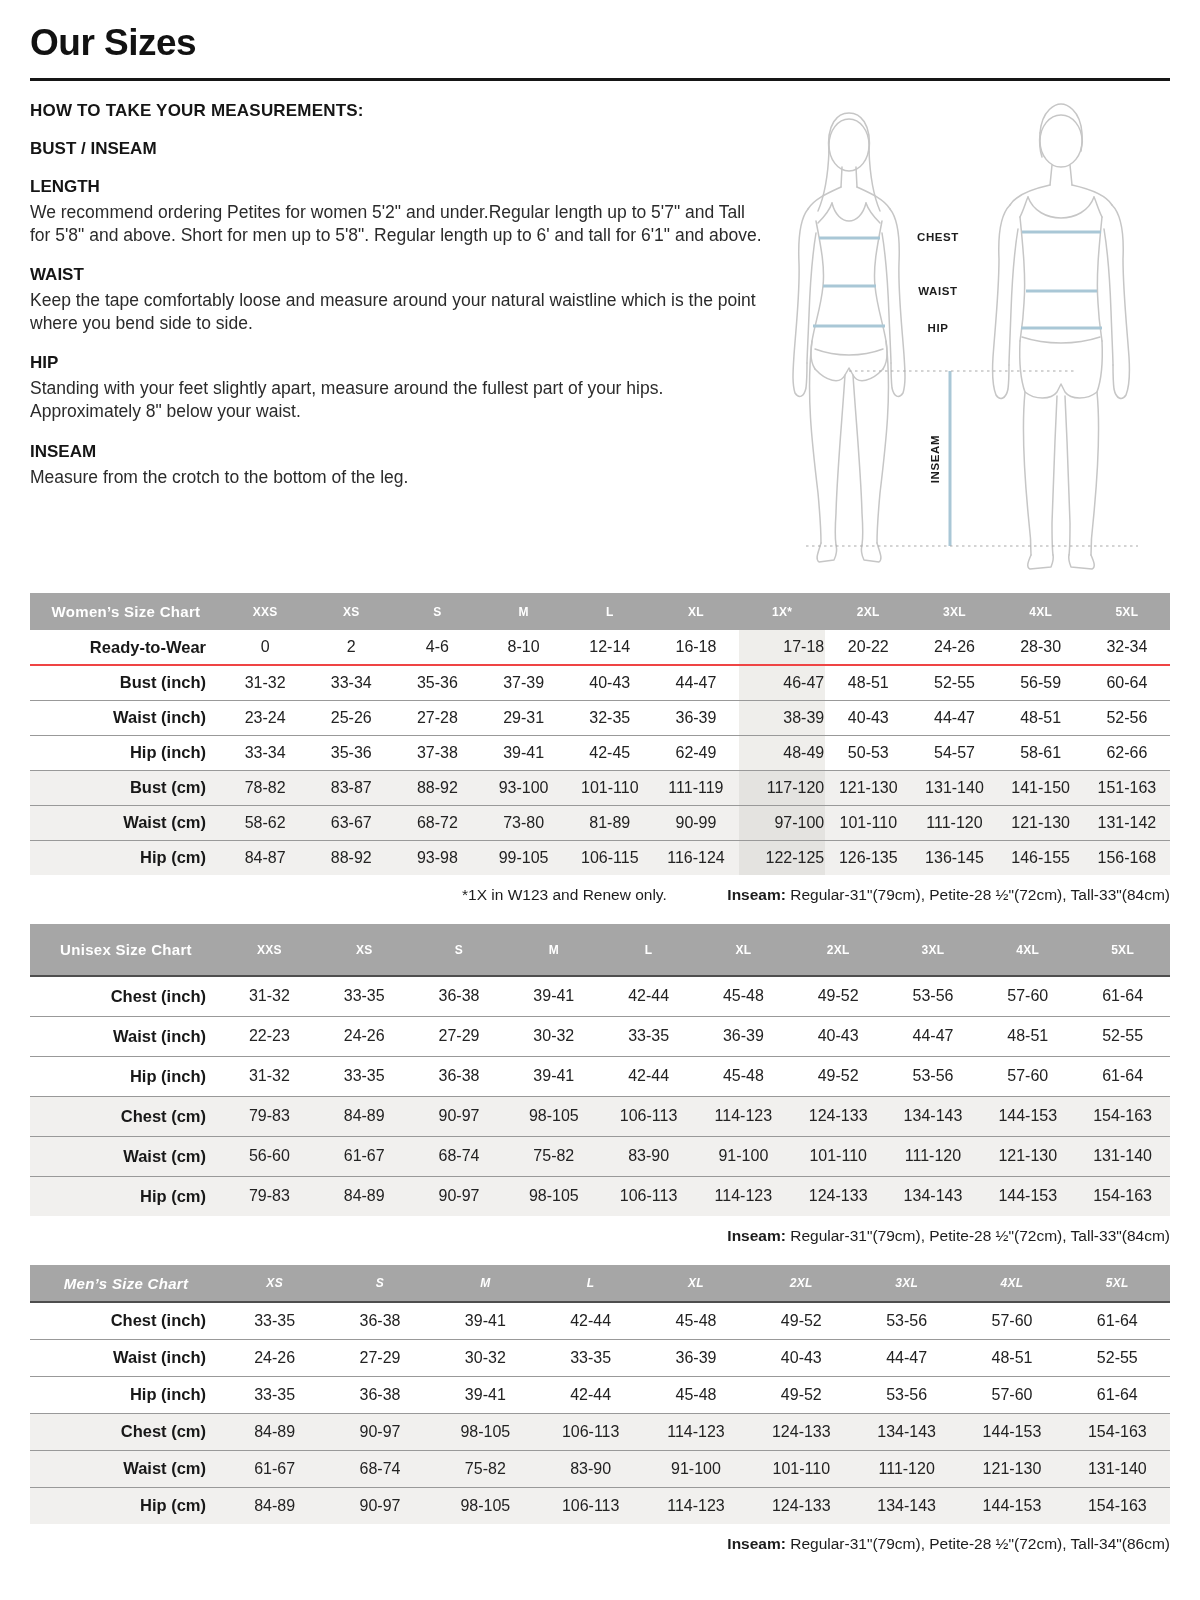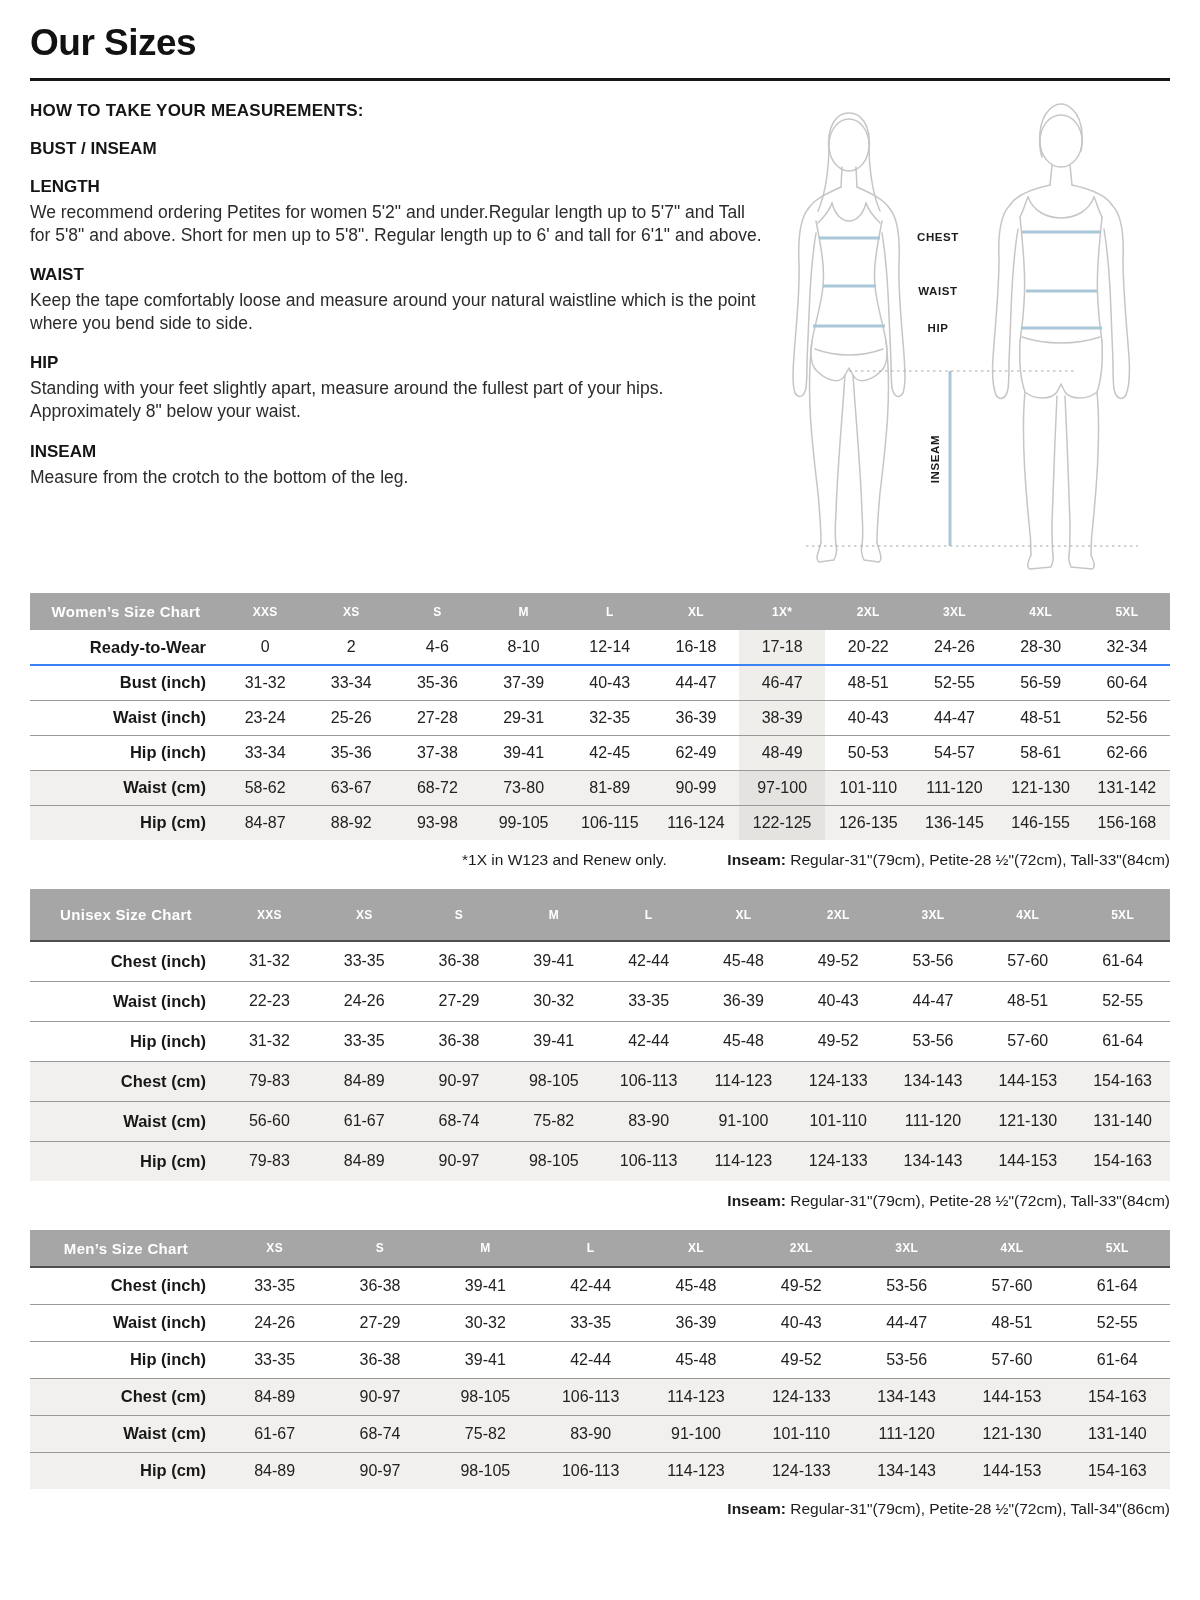--- a/index.html
+++ b/index.html
@@ -24,30 +24,30 @@
   .table-block{margin-top:20px;}
   table{border-collapse:collapse;table-layout:fixed;width:1140px;}
   col.labelcol{width:192px;}
   thead th{background:#a6a6a6;color:#ffffff;font-size:12px;font-weight:bold;letter-spacing:0.3px;}
   thead th.corner{font-size:15px;}
   tbody th{text-align:right;padding-right:16px;font-size:16.5px;font-weight:bold;color:#181818;}
   tbody td{text-align:center;font-size:16px;color:#222222;}
   tbody tr > *{border-bottom:1.5px solid #999999;}
   tbody tr:last-child > *{border-bottom:none;}
   tr.shaded > *{background:#f1f0ee;}
-  td.hl{background:#efeeeb;}
+  td.hl{background:#efeeeb;text-align:right;}
   tr.shaded td.hl{background:#e4e3e0;}
-  tr.subhead > *{border-bottom:2px solid #3b82f6;}
+  tr.subhead > *{border-bottom:2px solid #ef4444;}
   table.t-sub thead th{border-bottom:2px solid #4e4e4e;}
 
   .t-women thead tr{height:37px;}
   .t-women tbody tr{height:35px;}
   .t-unisex thead tr{height:52px;}
   .t-unisex tbody tr{height:40px;}
-  .t-men thead tr{height:37px;}
+  .t-men thead tr{height:37px;font-style:italic;}
   .t-men tbody tr{height:37px;}
 
   .footnote-row{display:flex;width:1140px;margin-top:11px;font-size:15.5px;color:#1c1c1c;}
   .fn-left{margin-left:432px;}
   .fn-right{margin-left:auto;}
   .fn-right b{font-weight:bold;}
 </style>
 </head>
 <body>
 
@@ -239,20 +239,34 @@
             <td>39-41</td>
             <td>42-45</td>
             <td>62-49</td>
             <td class="hl">48-49</td>
             <td>50-53</td>
             <td>54-57</td>
             <td>58-61</td>
             <td>62-66</td>
           </tr>
           <tr class="shaded">
+            <th>Bust (cm)</th>
+            <td>78-82</td>
+            <td>83-87</td>
+            <td>88-92</td>
+            <td>93-100</td>
+            <td>101-110</td>
+            <td>111-119</td>
+            <td class="hl">117-120</td>
+            <td>121-130</td>
+            <td>131-140</td>
+            <td>141-150</td>
+            <td>151-163</td>
+          </tr>
+          <tr class="shaded">
             <th>Waist (cm)</th>
             <td>58-62</td>
             <td>63-67</td>
             <td>68-72</td>
             <td>73-80</td>
             <td>81-89</td>
             <td>90-99</td>
             <td class="hl">97-100</td>
             <td>101-110</td>
             <td>111-120</td>

